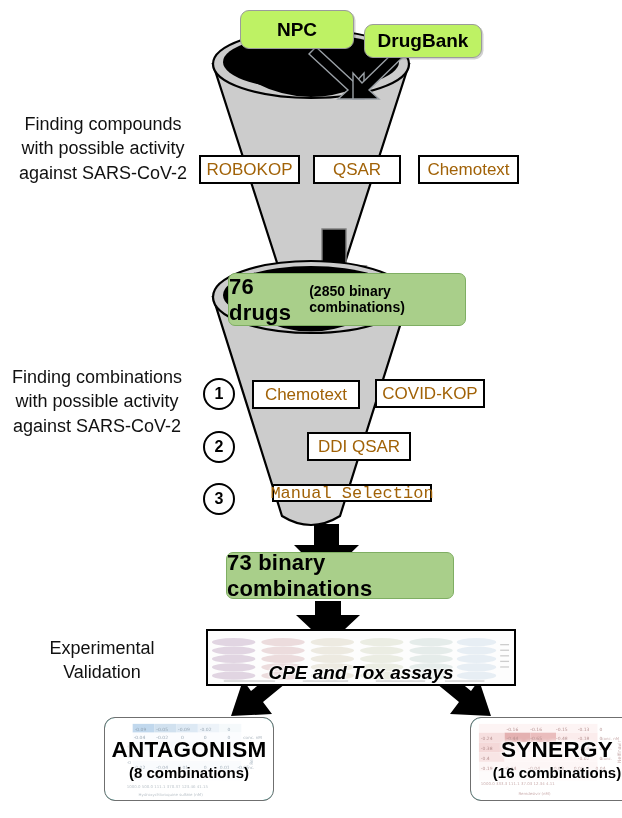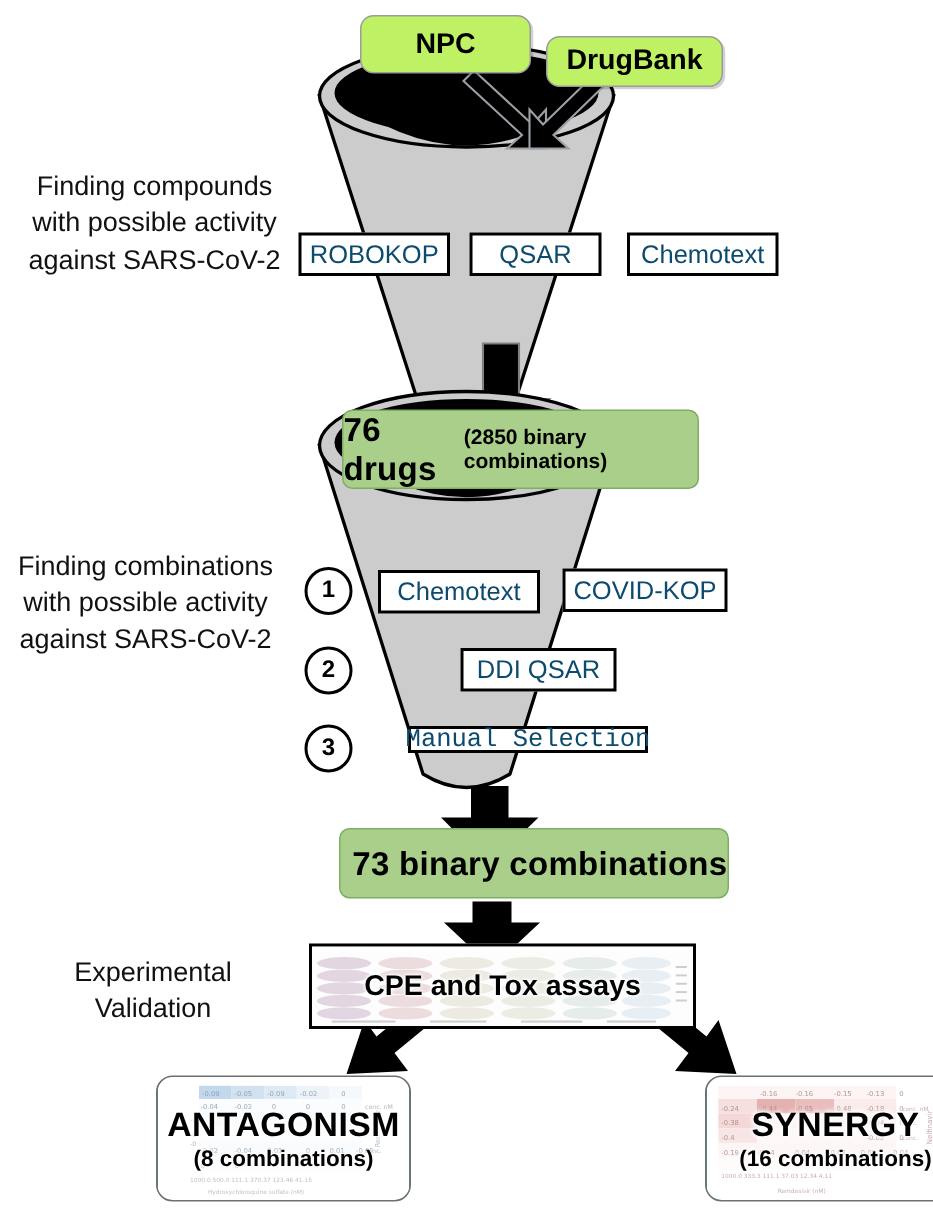--- a/index.html
+++ b/index.html
@@ -16,21 +16,21 @@
     font-size:18px;color:#111;font-family:"Liberation Sans", sans-serif;
   }
   #cap-1{left:8px;top:112px;width:190px;}
   #cap-2{left:2px;top:365px;width:190px;}
   #cap-3{left:22px;top:636px;width:160px;}
 
   
   .lbl{
     position:absolute;background:#fff;border:2px solid #000;
     display:flex;align-items:center;justify-content:center;
-    font-size:17px;color:#0c4a6e;box-sizing:border-box;
+    font-size:17px;color:#a16207;box-sizing:border-box;
     font-family:"Liberation Sans", sans-serif;white-space:nowrap;
   }
   
   .src{
     position:absolute;background:#bef264;border:1.5px solid #9b9b9b;border-radius:9px;
     display:flex;align-items:center;justify-content:center;
     font-size:19px;font-weight:bold;color:#000;box-sizing:border-box;
     box-shadow:1.5px 1.5px 0 rgba(0,0,0,.18);
     font-family:"Liberation Sans", sans-serif;white-space:nowrap;z-index:6;
   }
@@ -47,23 +47,23 @@
   
   .step{
     position:absolute;width:32px;height:32px;border:2px solid #000;border-radius:50%;
     display:flex;align-items:center;justify-content:center;background:#fff;
     font-size:16px;font-weight:bold;box-sizing:border-box;z-index:7;
     font-family:"Liberation Sans", sans-serif;
   }
 
   
   #assay{
-    position:absolute;left:206px;top:629px;width:258px;height:57px;
+    position:absolute;left:206px;top:629px;width:310px;height:57px;
     border:2px solid #000;background:#fdfdfd;box-sizing:border-box;
-    display:flex;align-items:center;justify-content:center;z-index:5;overflow:hidden;
+    display:flex;align-items:flex-end;justify-content:center;z-index:5;overflow:hidden;font-style:italic;
   }
   #assay .plate{position:absolute;left:0;top:0;width:100%;height:100%;}
   #assay .txt{
     position:relative;z-index:3;font-size:19px;font-weight:bold;color:#000;
     font-family:"Liberation Sans", sans-serif;text-shadow:0 0 3px #fff,0 0 3px #fff,0 0 2px #fff;
   }
 
   
   .card{
     position:absolute;background:#0f766e;border:1.5px solid #6f6f6f;border-radius:11px;
@@ -172,21 +172,21 @@
 
   <div class="step" style="left:203px;top:378px;">1</div>
   <div class="step" style="left:203px;top:431px;">2</div>
   <div class="step" style="left:203px;top:483px;">3</div>
 
   <div class="lbl" style="left:252px;top:380px;width:108px;height:29px;">Chemotext</div>
   <div class="lbl" style="left:375px;top:379px;width:110px;height:29px;">COVID-KOP</div>
   <div class="lbl" style="left:307px;top:432px;width:104px;height:29px;">DDI QSAR</div>
   <div class="lbl" style="left:272px;top:484px;width:160px;height:18px;font-family:Liberation Mono, monospace;">Manual Selection</div>
 
-  <div class="green" id="combos-box" style="left:226px;top:552px;width:260px;height:47px;justify-content:flex-end;">
+  <div class="green" id="combos-box" style="left:226px;top:552px;width:228px;height:47px;justify-content:flex-end;">
     <div class="big">73 binary combinations</div>
   </div>
 
   <div id="assay">
     <svg class="plate" viewBox="0 0 310 57" preserveAspectRatio="none">
       <rect x="0" y="0" width="310" height="57" fill="#fdfdfd"></rect>
       <g opacity="0.55">
         <g fill="#cbb6cd">
             <ellipse cx="26" cy="12" rx="22" ry="4.4"></ellipse>
             <ellipse cx="26" cy="21" rx="22" ry="4.4"></ellipse>

